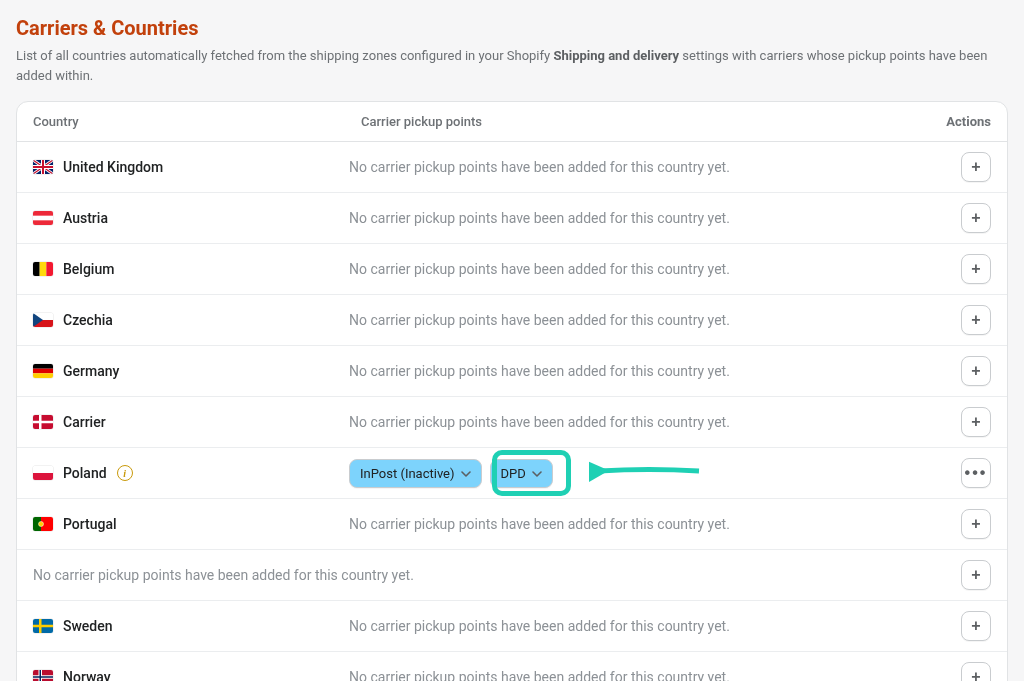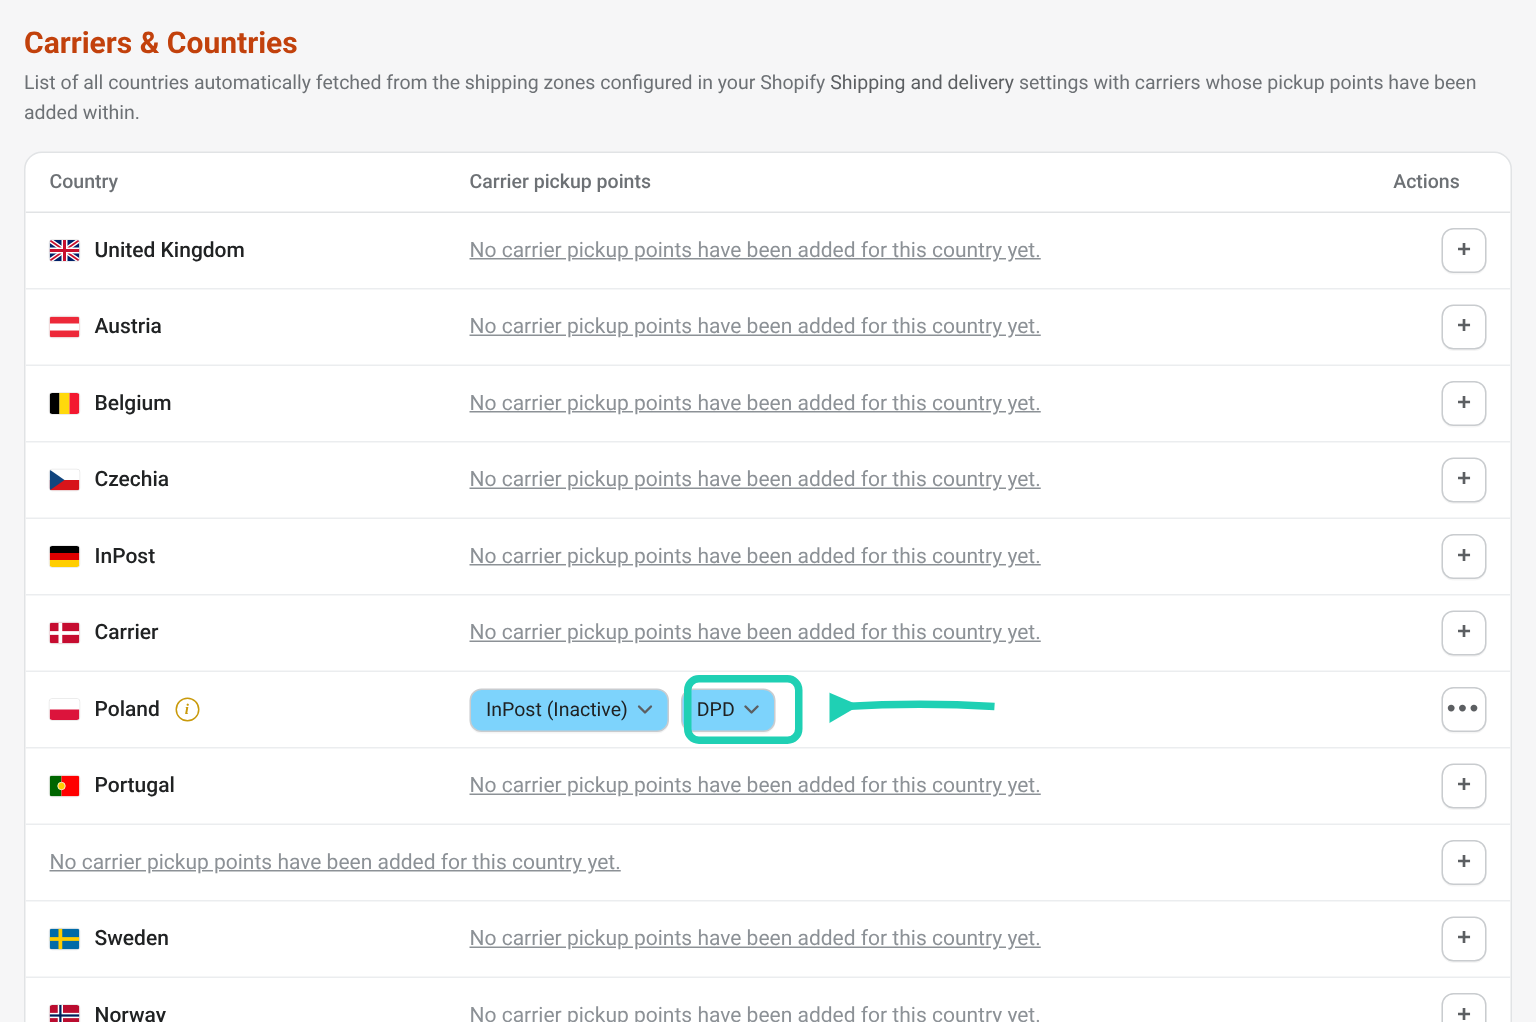--- a/index.html
+++ b/index.html
@@ -16,44 +16,46 @@
     margin-bottom: 6px;
     color: #c2410c;
   }
   .page-desc {
     font-size: 13px;
     color: #6d7175;
     line-height: 1.5;
     margin-bottom: 16px;
     max-width: 980px;
   }
-  .page-desc strong { color: #5c5f62; font-weight: 400; }
+  .page-desc strong { color: #5c5f62; font-weight: 700; }
   .card {
     background: #fff;
     border: 1px solid #e1e3e5;
     border-radius: 12px;
     overflow: hidden;
   }
   .table-header {
     display: flex;
     padding: 12px 16px;
     font-size: 13px;
     color: #6d7175;
     font-weight: 500;
     border-bottom: 1px solid #e1e3e5;
+    gap: 48px;
   }
   .col-country { width: 280px; flex-shrink: 0; }
   .col-carrier { flex: 1; }
-  .col-actions { width: 80px; text-align: center; flex-shrink: 0; }
+  .col-actions { width: 80px; text-align: right; flex-shrink: 0; font-weight: bold; }
   .row {
     display: flex;
     align-items: center;
     padding: 10px 16px;
     border-bottom: 1px solid #ebedef;
     min-height: 44px;
+    gap: 36px;
   }
   .row:last-child { border-bottom: none; }
   .country-cell {
     width: 280px;
     flex-shrink: 0;
     display: flex;
     align-items: center;
     gap: 10px;
     font-size: 14px;
     font-weight: 500;
@@ -70,21 +72,20 @@
   .carrier-cell {
     flex: 1;
     display: flex;
     align-items: center;
     gap: 8px;
     position: relative;
   }
   .empty-text {
     color: #8c9196;
     font-size: 14px;
-    text-decoration: underline;
   }
   .actions-cell {
     width: 80px;
     flex-shrink: 0;
     display: flex;
     justify-content: flex-end;
   }
   .icon-btn {
     width: 30px;
     height: 30px;
@@ -240,21 +241,21 @@
 
   <div class="row">
     <div class="country-cell">
       <span class="flag">
         <svg viewBox="0 0 20 14" width="20" height="14">
             <rect width="20" height="4.67" fill="#000"></rect>
             <rect y="4.67" width="20" height="4.67" fill="#DD0000"></rect>
             <rect y="9.33" width="20" height="4.67" fill="#FFCE00"></rect>
           </svg>
       </span>
-      <span>InPost</span>
+      <span>Germany</span>
     </div>
     <div class="carrier-cell">
         <span class="empty-text">No carrier pickup points have been added for this country yet.</span>
       </div>
     <div class="actions-cell">
         <button class="icon-btn">+</button>
       </div>
   </div>
 
   <div class="row">

